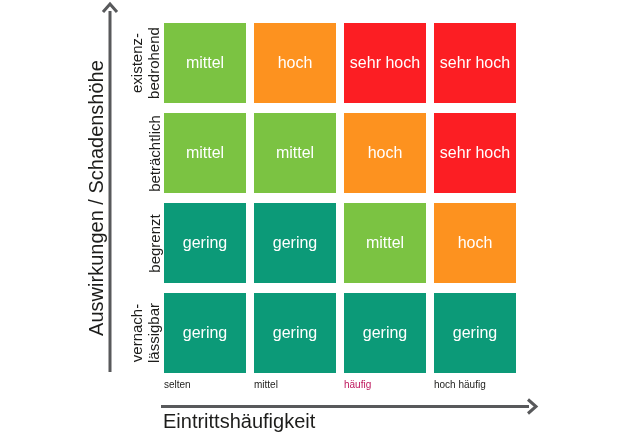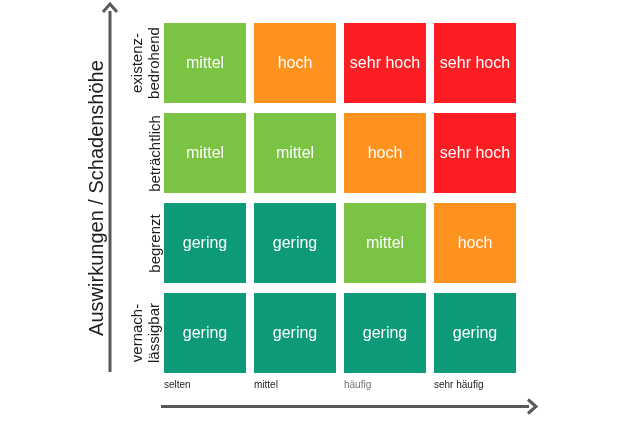--- a/index.html
+++ b/index.html
@@ -111,18 +111,19 @@
       <div class="cell" style="background: rgb(253, 146, 31); color: rgb(255, 255, 255);">hoch</div>
       <div class="cell" style="background: rgb(12, 154, 120); color: rgb(255, 255, 255);">gering</div>
       <div class="cell" style="background: rgb(12, 154, 120); color: rgb(255, 255, 255);">gering</div>
       <div class="cell" style="background: rgb(12, 154, 120); color: rgb(255, 255, 255);">gering</div>
       <div class="cell" style="background: rgb(12, 154, 120); color: rgb(255, 255, 255);">gering</div>
     </div>
 
   <div id="x-ticks">
     <span class="tick-x" style="left: 164px; color: rgb(29, 29, 27);">selten</span>
     <span class="tick-x" style="left: 254px; color: rgb(29, 29, 27);">mittel</span>
-    <span class="tick-x" style="left: 344px; color: #737373;">häufig</span>
-    <span class="tick-x" style="left: 434px; color: rgb(29, 29, 27);">sehr häufig</span>
+    <span class="tick-x" style="left: 344px; color: #be185d;">häufig</span>
+    <span class="tick-x" style="left: 434px; color: rgb(29, 29, 27);">hoch häufig</span>
   </div>
 
+  <div class="x-title" style="color: rgb(29, 29, 27);">Eintrittshäufigkeit</div>
 
 </div>
 
 </body></html>

